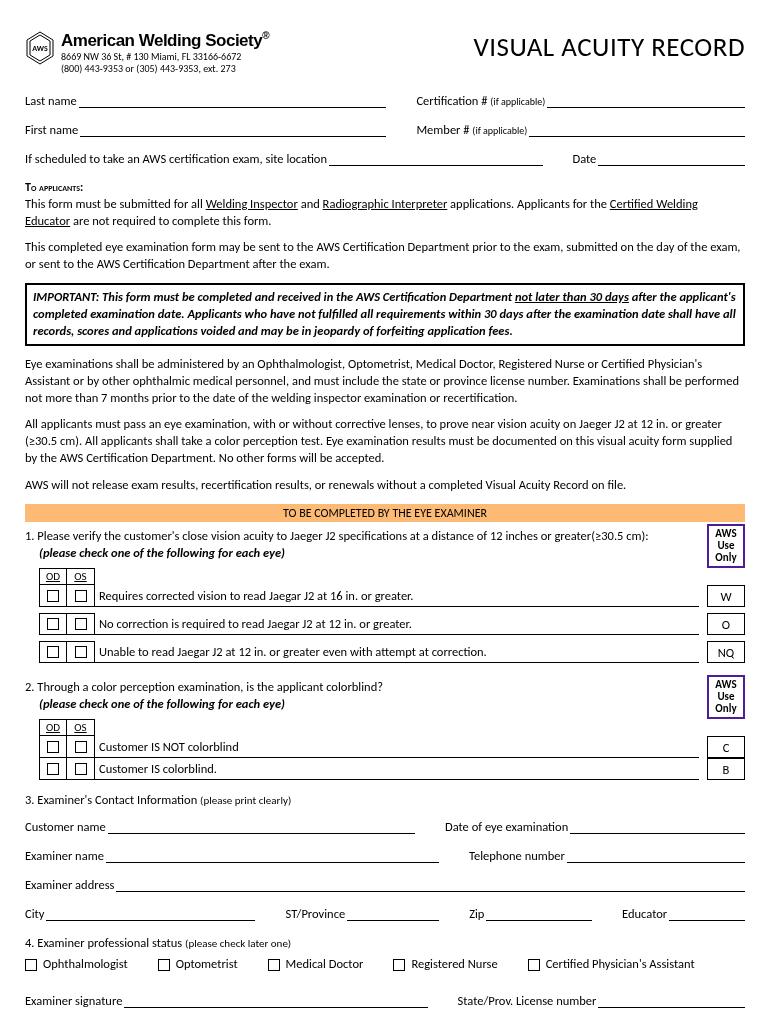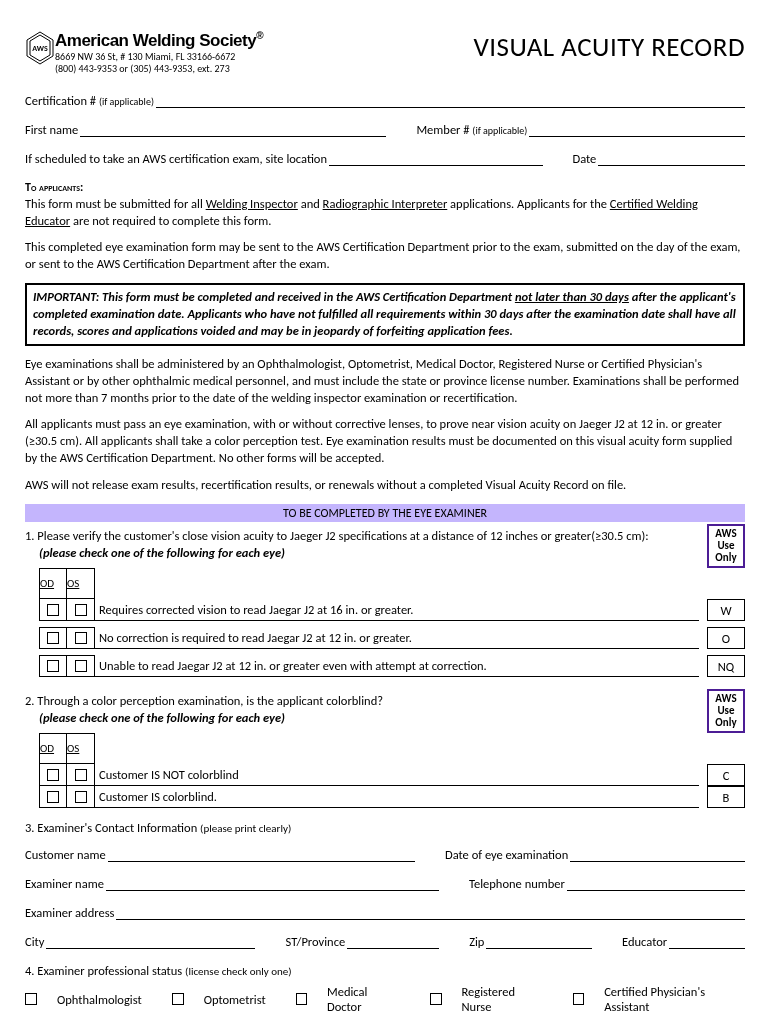--- a/index.html
+++ b/index.html
@@ -1,53 +1,53 @@
 <!DOCTYPE html>
 <html><head>
 <meta charset="utf-8">
 <style>
 *{box-sizing:border-box;margin:0;padding:0}
 body{font-family:Calibri,Arial,sans-serif;font-size:12.5px;color:#000;background:#fff;width:770px;margin:0 auto;padding:30px 25px 15px 25px}
 .header{display:flex;align-items:flex-start;margin-bottom:18px}
 .logo-block{display:flex;align-items:flex-start;flex:1}
-.logo{width:30px;height:36px;}
+.logo{width:30px;height:36px;margin-right:6px}
 .logo svg{width:100%;height:100%}
 .org-info{display:flex;flex-direction:column}
 .org-name{font-family:'Arial Black',Arial,sans-serif;font-weight:900;font-size:17px;letter-spacing:-0.5px}
 .org-name sup{font-size:10px}
 .org-addr{font-size:10px;line-height:1.2}
 .title{font-size:27px;font-family:Calibri,Arial,sans-serif;letter-spacing:0.5px}
 .field-row{display:flex;margin-bottom:14px;gap:30px}
 .field{display:flex;align-items:flex-end;flex:1}
 .field-label{white-space:nowrap;margin-right:2px}
 .field-line{flex:1;border-bottom:1px solid #000;height:14px}
 .field-sub{font-size:10px}
 .section-heading{font-variant:small-caps;font-weight:bold;font-size:12px;margin-bottom:2px}
 .para{margin-bottom:10px;line-height:1.35}
 .underline{text-decoration:underline}
 .important-box{border:2px solid #000;padding:4px 6px;font-style:italic;font-weight:bold;margin-bottom:10px;line-height:1.35}
-.examiner-header{background:#c4b5fd;text-align:center;font-size:12px;padding:2px 0;margin-bottom:2px}
+.examiner-header{background:#fdba74;text-align:center;font-size:12px;padding:2px 0;margin-bottom:2px}
 .q-row{display:flex;align-items:center;gap:8px}
 .q-main{flex:1}
 .q-text{margin-bottom:2px}
 .q-instr{font-style:italic;font-weight:bold;margin-left:14px;margin-bottom:4px}
 .aws-box{border:2px solid #4c1d95;width:38px;text-align:center;font-size:11px;font-weight:bold;line-height:1.1;padding:2px 0}
 .eye-table{margin-left:14px;margin-bottom:12px}
 .eye-header{display:flex}
-.eye-col{width:28px;border:1px solid #000;text-align:left;font-size:11px;padding:8px 0;text-decoration:underline}
+.eye-col{width:28px;border:1px solid #000;text-align:center;font-size:11px;padding:1px 0;text-decoration:underline}
 .eye-row{display:flex;align-items:center}
 .eye-cell{width:28px;border:1px solid #000;border-top:none;height:22px;display:flex;align-items:center;justify-content:center}
 .checkbox{width:12px;height:12px;border:1.5px solid #000}
 .eye-label{border-bottom:1px solid #000;flex:1;padding:2px 4px;height:22px;display:flex;align-items:center}
 .code-cell{width:38px;border:1px solid #000;text-align:center;height:22px;display:flex;align-items:center;justify-content:center}
 .eye-row-wrap{display:flex;align-items:center;gap:8px}
 .section3-title{margin-bottom:12px}
 .italic-sm{font-size:11px}
 .status-row{display:flex;gap:30px;margin-top:6px;margin-bottom:22px}
-.status-item{display:flex;align-items:center;gap:20px}
+.status-item{display:flex;align-items:flex-end;gap:6px}
 .footer{display:flex;justify-content:space-between;font-size:11px;margin-top:10px}
 .spacer-row{height:6px}
 </style>
 </head>
 <body>
 
 <div class="header">
   <div class="logo-block">
     <div class="logo">
       <svg viewBox="0 0 30 36">
@@ -59,20 +59,24 @@
     <div class="org-info">
       <div class="org-name"><span>American Welding Society</span><sup>®</sup></div>
       <div class="org-addr">8669 NW 36 St, # 130 Miami, FL 33166-6672</div>
       <div class="org-addr">(800) 443-9353 or (305) 443-9353, ext. 273</div>
     </div>
   </div>
   <div class="title">VISUAL ACUITY RECORD</div>
 </div>
 
 <div class="field-row">
+  <div class="field" style="flex:1.1">
+    <span class="field-label">Last name</span>
+      <span class="field-line"></span>
+  </div>
   <div class="field" style="flex:1">
     <span class="field-label"><span>Certification # </span><span class="field-sub">(if applicable)</span></span>
       <span class="field-line"></span>
   </div>
 </div>
 
 <div class="field-row">
   <div class="field" style="flex:1.1">
     <span class="field-label">First name</span>
       <span class="field-line"></span>
@@ -245,21 +249,21 @@
       <span class="field-label">Zip</span>
       <span class="field-line"></span>
     </div>
   <div class="field" style="flex:0.8">
       <span class="field-label">Educator</span>
       <span class="field-line"></span>
     </div>
 </div>
 
 <div>
-  <span>4. Examiner professional status </span><span class="italic-sm">(license check only one)</span>
+  <span>4. Examiner professional status </span><span class="italic-sm">(please check later one)</span>
 </div>
 <div class="status-row">
   <div class="status-item">
       <div class="checkbox"></div>
       <span>Ophthalmologist</span>
     </div>
   <div class="status-item">
       <div class="checkbox"></div>
       <span>Optometrist</span>
     </div>

